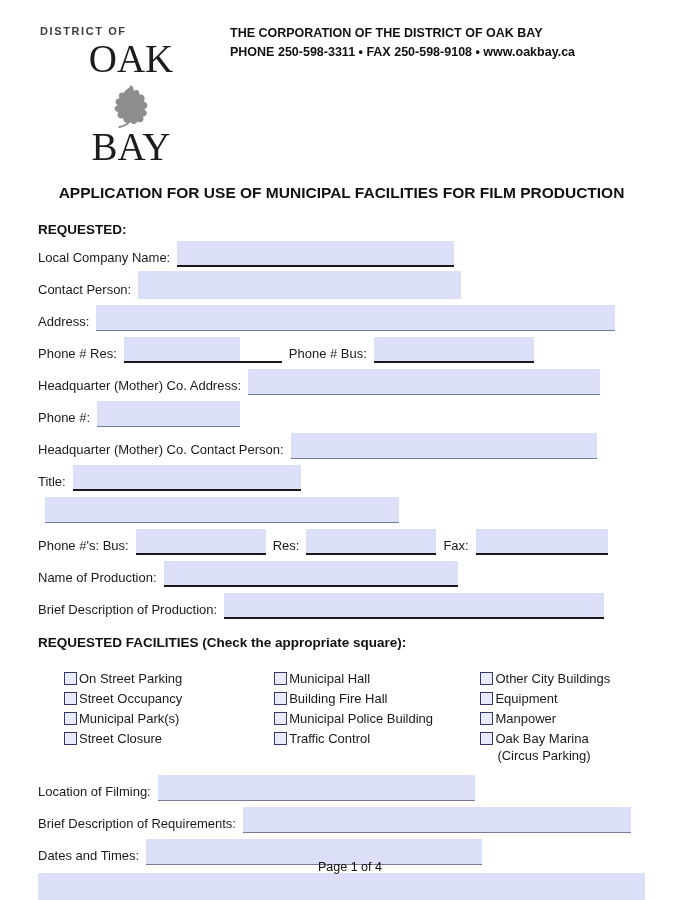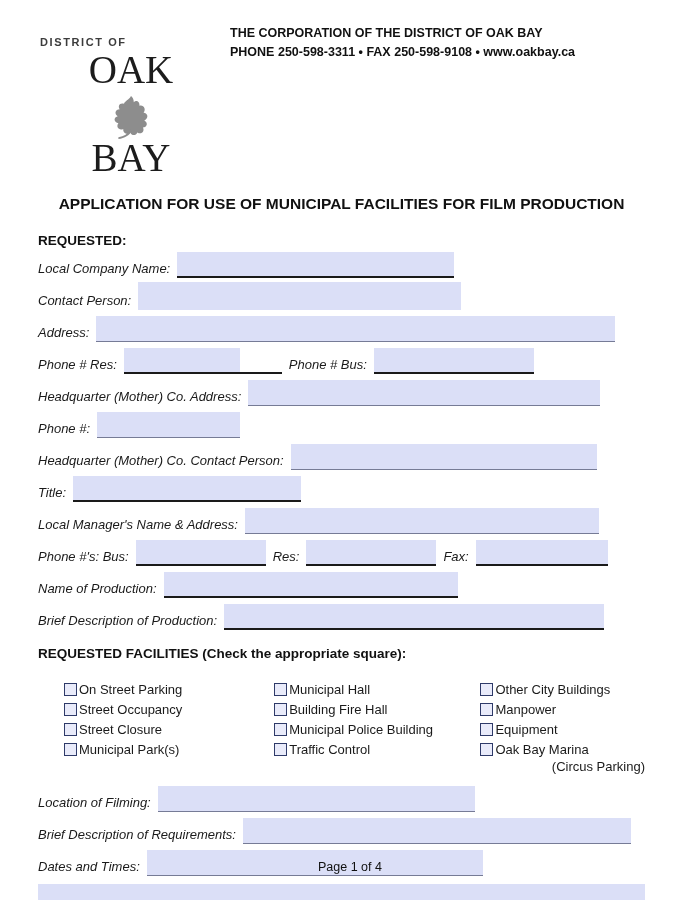--- a/index.html
+++ b/index.html
@@ -6,34 +6,34 @@
   html,body { background:#ffffff; }
   .page {
     width:700px; height:900px; position:relative; background:#fff;
     font-family:"Liberation Sans", sans-serif; color:#1a1a1a;
     padding:20px 55px 0 38px; overflow:hidden;
   }
 
   
   .header { display:flex; align-items:flex-start; }
   .logo { width:186px; flex-shrink:0; }
-  .logo-top { font-size:11px; font-weight:bold; letter-spacing:1.6px; color:#3c3c3c; margin:16px 0 1px 2px; }
+  .logo-top { font-size:11px; font-weight:bold; letter-spacing:1.6px; color:#3c3c3c; margin:5px 0 1px 2px; }
   .logo-main { display:flex; align-items:center; font-family:"Liberation Serif", serif; font-size:39px; line-height:42px; color:#1c1c1c;flex-direction:column; }
   .leaf { width:42px; height:46px; margin:0 -4px; position:relative; top:3px; }
   .org { margin-left:6px; padding-top:4px; font-weight:bold; font-size:12.5px; line-height:19px; color:#111; white-space:nowrap; }
 
   .doc-title { text-align:center; font-weight:bold; font-size:15.5px; margin-top:16px; color:#111; }
 
   .sec-heading { font-weight:bold; font-size:13.5px; margin-top:20px; color:#111; }
   .sec-heading.facilities { margin-top:16px; }
 
   
   .form-row { display:flex; align-items:flex-end; height:26px; margin-top:6px; font-size:13px; }
   .form-row.first { margin-top:4px; }
-  .lbl { white-space:nowrap; padding-bottom:2px;font-style:italic; }
+  .lbl { white-space:nowrap; padding-bottom:2px; }
   .lbl.mid { margin-left:7px;margin-top:44px; }
   .fld { display:inline-flex; height:26px; margin-left:7px; border-bottom:2px solid #1a1a1a; }
   .fld.u-mid { border-bottom:1.5px solid #767b96; }
   .fi { width:100%; height:100%; border:none; outline:none; background:#dbdff7; font:inherit; color:#111; padding:0 4px; }
   .fld.tall, .fld.tall .fi { height:28px; }
   .full-row { margin-top:10px; }
   .full-row .fld { margin-left:0; width:100%; }
   .full-row .fld, .full-row .fi { height:28px; }
   .full-row.last { margin-top:9px; }
   .full-row.last .fld { border-bottom:2.5px solid #0c0c0c; }
@@ -43,21 +43,21 @@
   .fac-col1 { margin-left:26px; width:212px; }
   .fac-col2 { width:208px; }
   .fac-col3 { width:166px; }
   .fac-item { display:flex; align-items:center; height:20px; }
   .cb {
     appearance:none; -webkit-appearance:none;
     width:13px; height:13px; border:1.5px solid #2e3a69; background:#e9ebfa;
     margin:0 2px 0 0; flex-shrink:0; display:inline-block;
   }
   .cb:checked { background:#2e3a69; }
-  .fac-sub { display:block; margin-left:34px; line-height:15px; height:15px;text-align:right; }
+  .fac-sub { display:block; margin-left:17px; line-height:15px; height:15px; }
 
   
   .footer { position:absolute; left:0; right:0; top:860px; text-align:center; font-size:12.5px; color:#111; }
 </style>
 </head>
 <body>
 
 <div class="page">
 
   <div class="header">
@@ -138,21 +138,20 @@
   </div>
 
   <div class="form-row">
     <span class="lbl">Title:</span>
     <span class="fld" style="width:228px">
         <input type="text" class="fi" value="" style="">
       </span>
   </div>
 
   <div class="form-row">
-    <span class="lbl">Local Manager's Name &amp; Address:</span>
     <span class="fld u-mid" style="width:354px">
         <input type="text" class="fi" value="" style="">
       </span>
   </div>
 
   <div class="form-row">
     <span class="lbl">Phone #'s: Bus:</span>
     <span class="fld" style="width:130px">
         <input type="text" class="fi" value="" style="">
       </span>
@@ -187,26 +186,26 @@
       <label class="fac-item">
         <input type="checkbox" class="cb" style="">
         <span>On Street Parking</span>
       </label>
       <label class="fac-item">
         <input type="checkbox" class="cb" style="">
         <span>Street Occupancy</span>
       </label>
       <label class="fac-item">
         <input type="checkbox" class="cb" style="">
+        <span>Municipal Park(s)</span>
+      </label>
+      <label class="fac-item">
+        <input type="checkbox" class="cb" style="">
         <span>Street Closure</span>
       </label>
-      <label class="fac-item">
-        <input type="checkbox" class="cb" style="">
-        <span>Municipal Park(s)</span>
-      </label>
     </div>
     <div class="fac-col2">
       <label class="fac-item">
         <input type="checkbox" class="cb" style="">
         <span>Municipal Hall</span>
       </label>
       <label class="fac-item">
         <input type="checkbox" class="cb" style="">
         <span>Building Fire Hall</span>
       </label>
@@ -219,25 +218,25 @@
         <span>Traffic Control</span>
       </label>
     </div>
     <div class="fac-col3">
       <label class="fac-item">
         <input type="checkbox" class="cb" style="">
         <span>Other City Buildings</span>
       </label>
       <label class="fac-item">
         <input type="checkbox" class="cb" style="">
+        <span>Equipment</span>
+      </label>
+      <label class="fac-item">
+        <input type="checkbox" class="cb" style="">
         <span>Manpower</span>
-      </label>
-      <label class="fac-item">
-        <input type="checkbox" class="cb" style="">
-        <span>Equipment</span>
       </label>
       <label class="fac-item">
         <input type="checkbox" class="cb" style="">
         <span>Oak Bay Marina</span>
       </label>
       <span class="fac-sub">(Circus Parking)</span>
     </div>
   </div>
 
   <div class="form-row" style="margin-top:12px">

